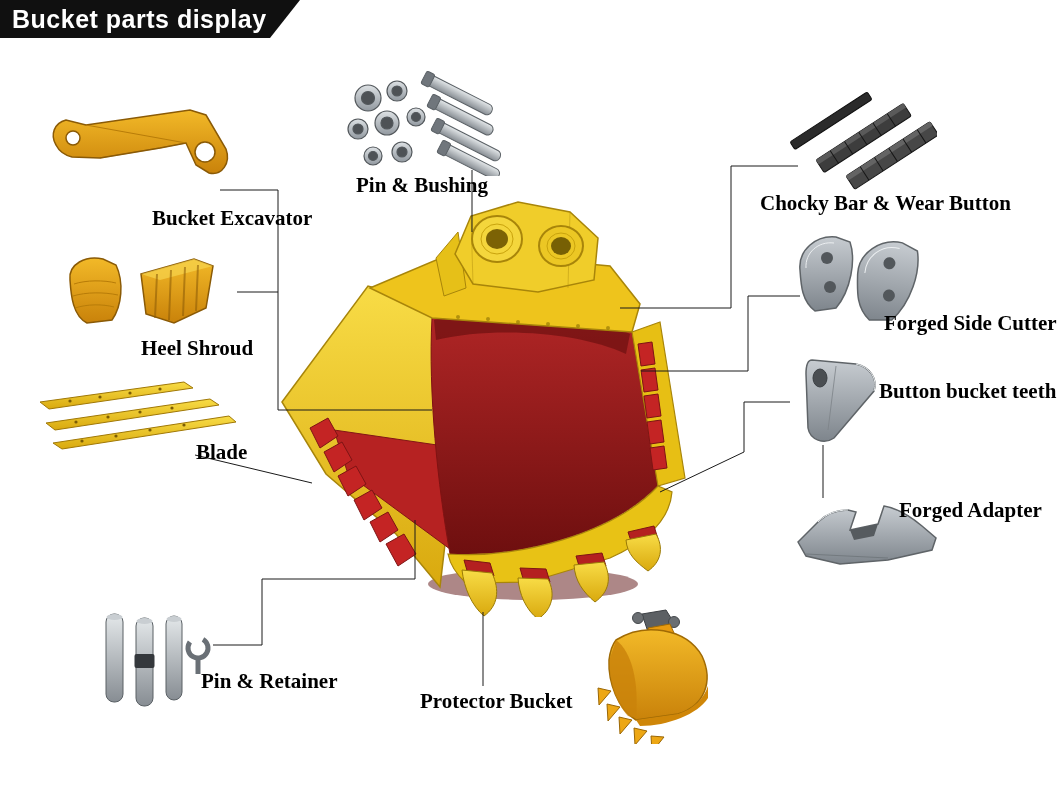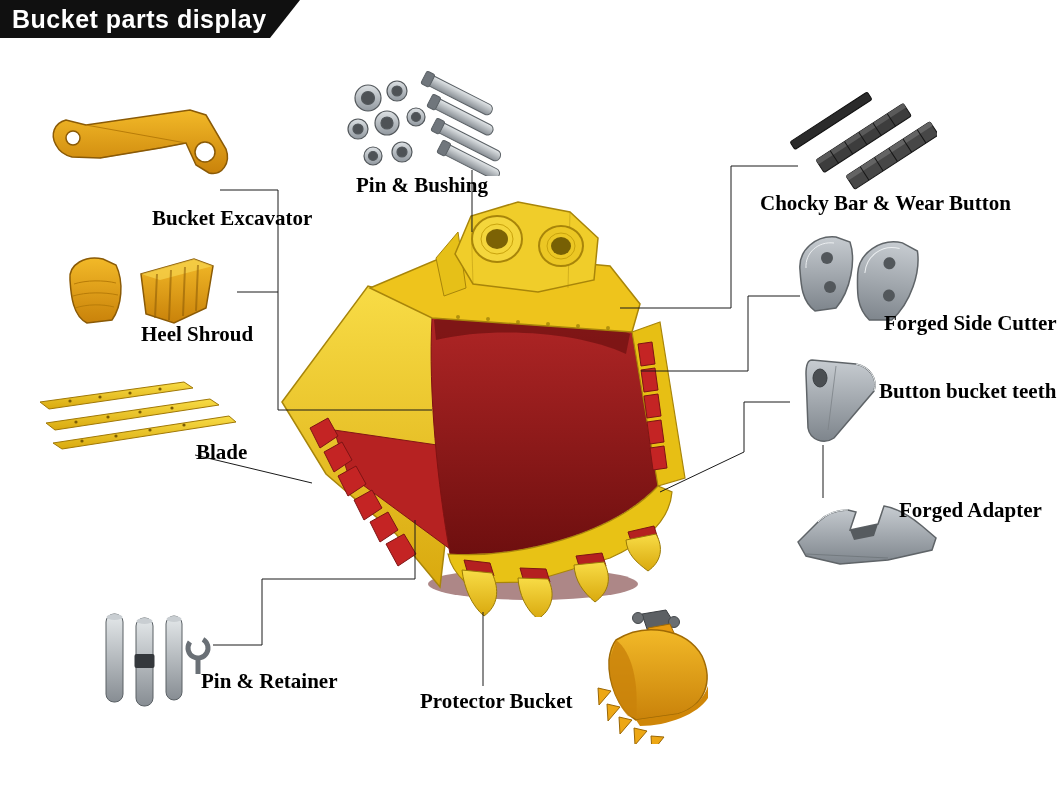--- a/index.html
+++ b/index.html
@@ -281,21 +281,21 @@
     <g>
       <ellipse cx="293" cy="54" rx="22" ry="20" fill="#ecc724" stroke="#a8850a" stroke-width="2"></ellipse>
       <ellipse cx="293" cy="54" rx="14" ry="13" fill="none" stroke="#c9a30c"></ellipse>
       <ellipse cx="293" cy="54" rx="10" ry="9" fill="#776004"></ellipse>
     </g>
   </svg>
 
   <div class="part-label" style="left:152px;top:206px">Bucket Excavator</div>
   <div class="part-label" style="left:356px;top:173px">Pin &amp; Bushing</div>
   <div class="part-label" style="left:760px;top:191px">Chocky Bar &amp; Wear Button</div>
-  <div class="part-label" style="left:141px;top:322px">Heel Shroud</div>
+  <div class="part-label" style="left:141px;top:336px">Heel Shroud</div>
   <div class="part-label" style="left:884px;top:311px">Forged Side Cutter</div>
   <div class="part-label" style="left:196px;top:440px">Blade</div>
   <div class="part-label" style="left:879px;top:379px">Button bucket teeth</div>
   <div class="part-label" style="left:899px;top:498px">Forged Adapter</div>
   <div class="part-label" style="left:201px;top:669px">Pin &amp; Retainer</div>
   <div class="part-label" style="left:420px;top:689px">Protector Bucket</div>
 
 </div>
 
 </body></html>

